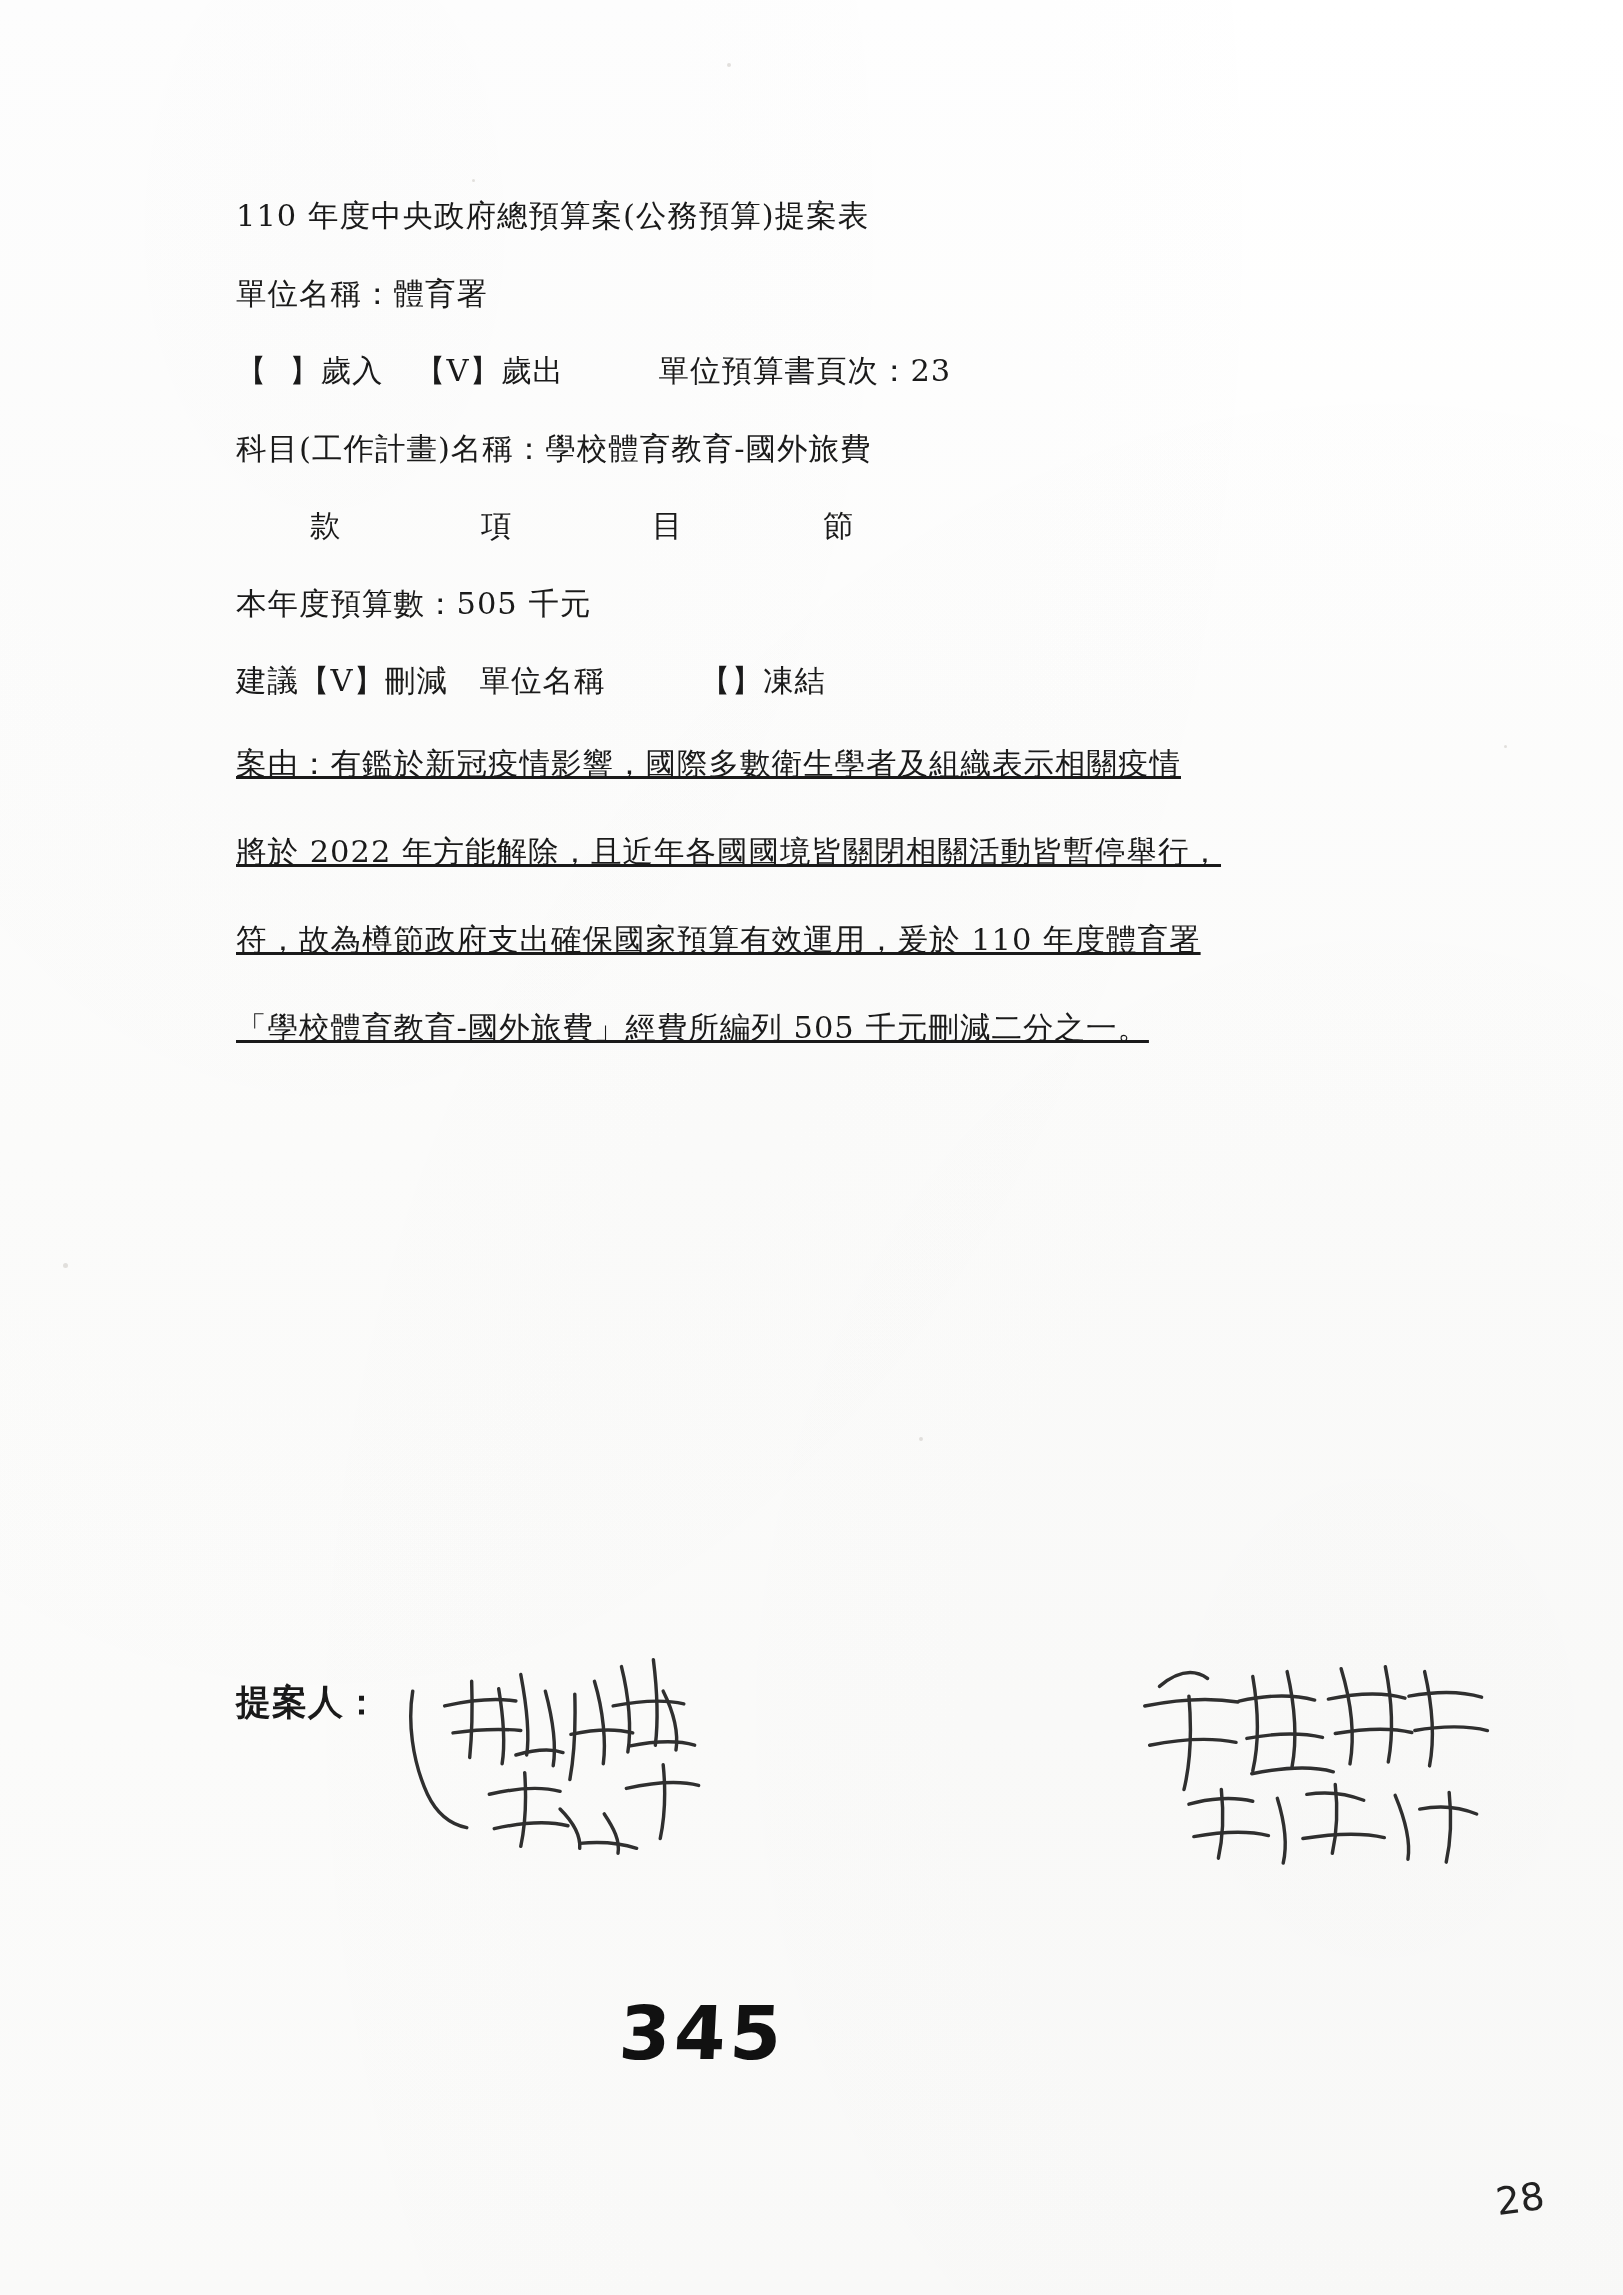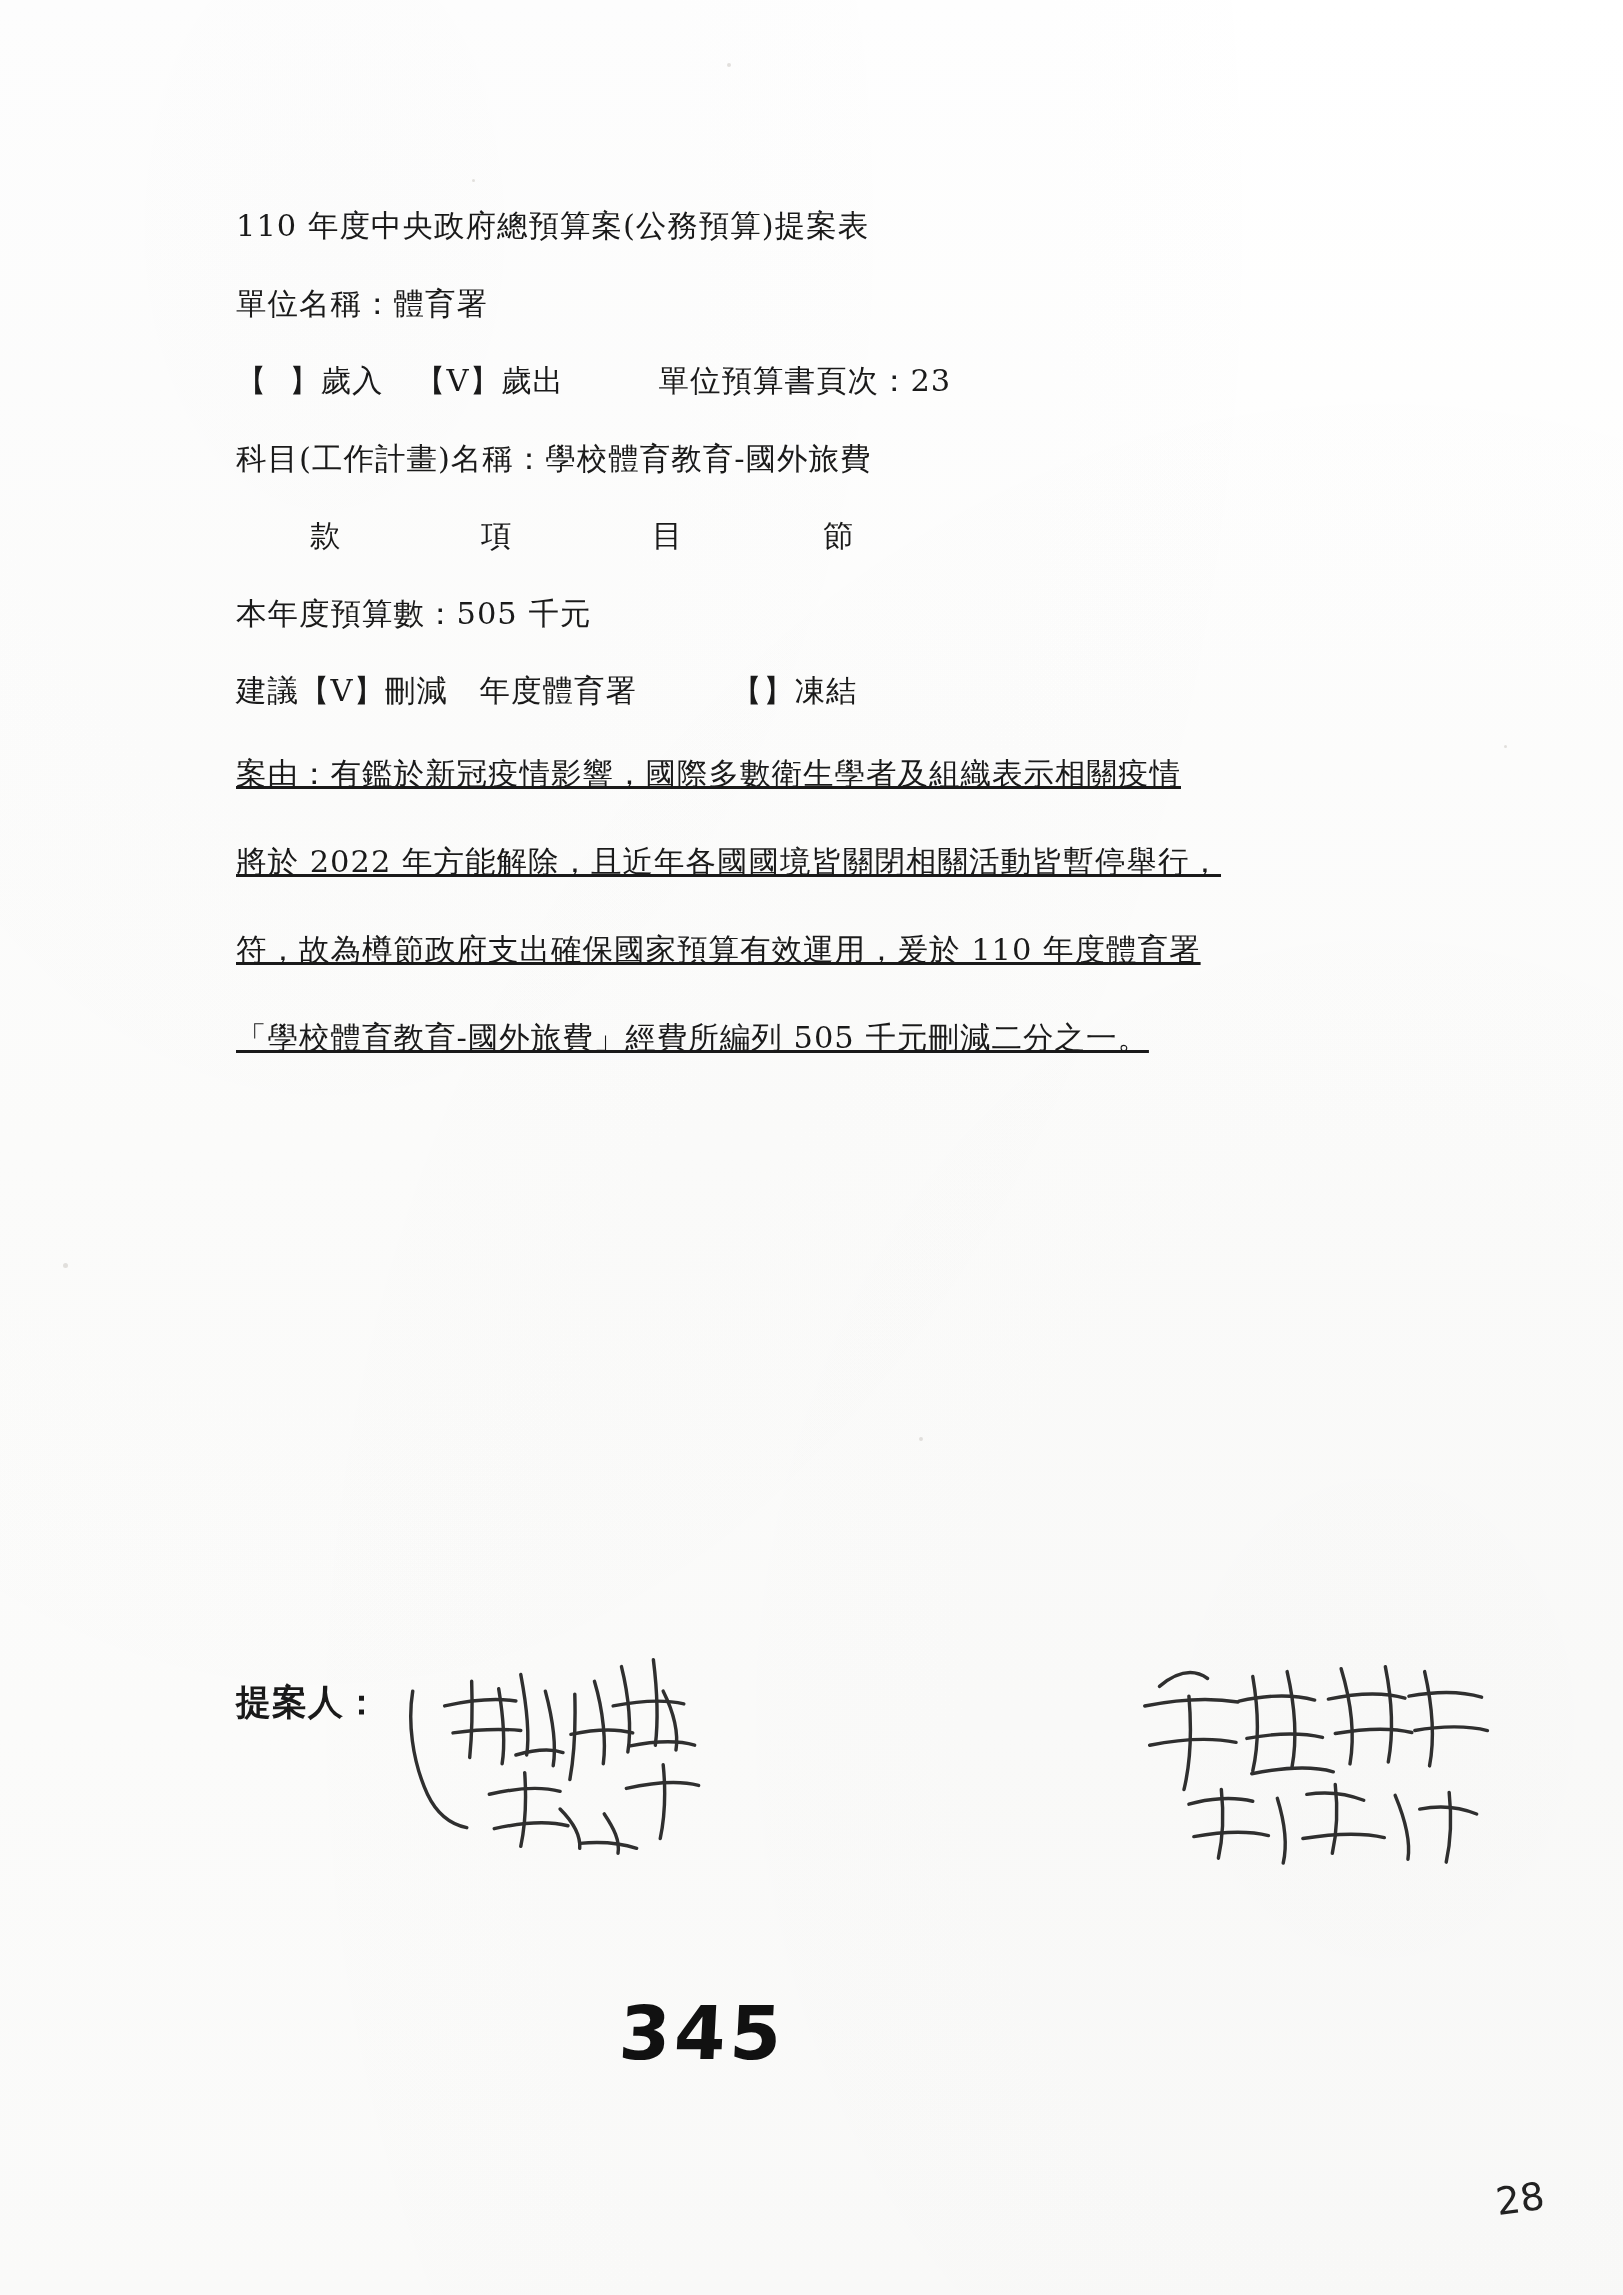--- a/index.html
+++ b/index.html
@@ -24,21 +24,21 @@
     inset: 0;
     background:
       radial-gradient(ellipse at 20% 10%, rgba(0,0,0,0.012), transparent 60%),
       radial-gradient(ellipse at 85% 75%, rgba(0,0,0,0.012), transparent 65%),
       linear-gradient(180deg, #ffffff 0%, #fcfcfb 50%, #fafaf9 100%);
     pointer-events: none;
   }
   .content {
     position: absolute;
     left: 236px;
-    top: 211px;
+    top: 201px;
     width: 1160px;
   }
   .line {
     font-size: 30.5px;
     line-height: 1.0;
     letter-spacing: 1px;
     margin: 0 0 47px 0;
     white-space: pre;
   }
   .kmhj {
@@ -134,21 +134,21 @@
     <p class="line">單位名稱：體育署</p>
 
     <p class="line">【  】歲入　【V】歲出　　　單位預算書頁次：23</p>
 
     <p class="line">科目(工作計畫)名稱：學校體育教育-國外旅費</p>
 
     <p class="line kmhj">款　　項　　目　　節</p>
 
     <p class="line">本年度預算數：505 千元</p>
 
-    <p class="line">建議【V】刪減　年度體育署　　　【】凍結</p>
+    <p class="line">建議【V】刪減　單位名稱　　　【】凍結</p>
 
     <div class="body-para">
       <p class="pline">案由：有鑑於新冠疫情影響，國際多數衛生學者及組織表示相關疫情</p>
       <p class="pline">將於 2022 年方能解除，且近年各國國境皆關閉相關活動皆暫停舉行，</p>
       <p class="pline">符，故為樽節政府支出確保國家預算有效運用，爰於 110 年度體育署</p>
       <p class="pline">「學校體育教育-國外旅費」經費所編列 505 千元刪減二分之一。</p>
     </div>
   </div>
 
   <div class="signature-block">

